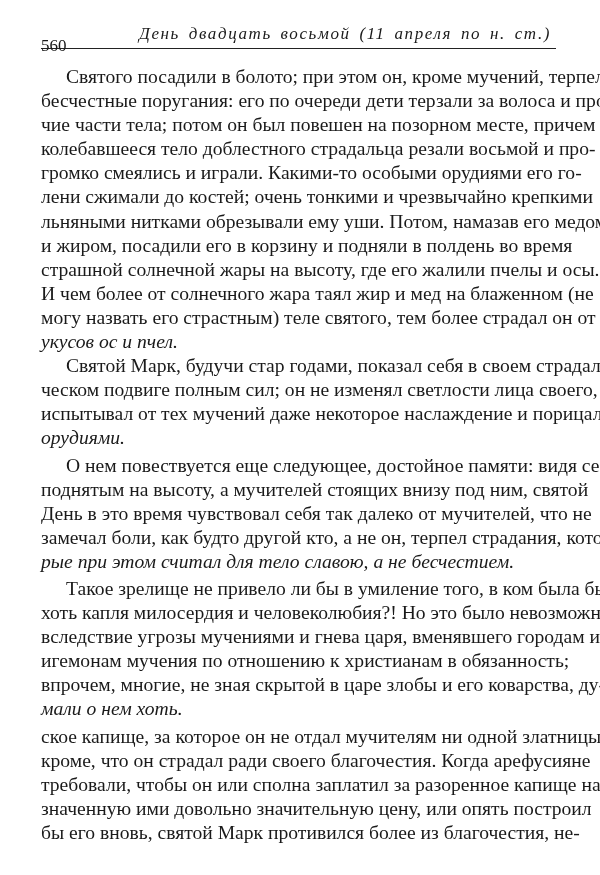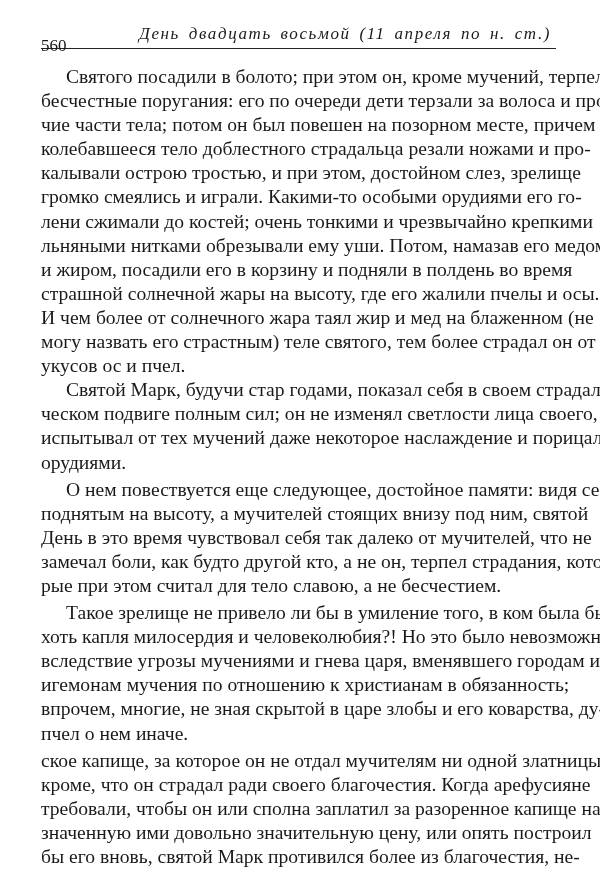--- a/index.html
+++ b/index.html
@@ -3,41 +3,40 @@
 <meta charset="utf-8">
 <style>
   html, body { margin: 0; padding: 0; background: #ffffff; }
   body { width: 600px; height: 875px; position: relative; overflow: hidden; color: #1a1a1a; }
   .page { position: absolute; left: 41px; top: 0; width: 515px; }
   .header { position: absolute; left: 0; top: 24px; width: 515px; height: 24px; border-bottom: 1.5px solid #222; font-family: "Liberation Serif", serif; }
   .page-num { position: absolute; left: 0; top: 12px; font-size: 17px; }
   .running-title { position: absolute; left: 54px; top: 0; font-style: italic; font-size: 17px; letter-spacing: 1.6px; word-spacing: 3px; margin-left: 44px; }
   .body { position: absolute; left: 0; top: 65px; width: 515px; font-family: "Liberation Serif", serif; font-size: 19.6px; line-height: 24.1px; }
   .line { display: block; white-space: nowrap; text-align: justify; text-align-last: justify; height: 24.1px; }
-  .line.last { text-align-last: left; }
+  .line.last { text-align-last: left; font-style: italic; }
   .line.indent { padding-left: 25px; }
   .para-gap { height: 3px; }
 </style>
 </head>
 <body>
 
 <div class="page">
   <div class="header">
     <span class="page-num">560</span>
     <span class="running-title">День двадцать восьмой (11 апреля по н. ст.)</span>
   </div>
 
   <div class="body">
 
     <div>
       <span class="line indent">Святого посадили в болото; при этом он, кроме мучений, терпел</span>
       <span class="line">бесчестные поругания: его по очереди дети терзали за волоса и про-</span>
       <span class="line">чие части тела; потом он был повешен на позорном месте, причем</span>
-      <span class="line">колебавшееся тело доблестного страдальца резали ножами и про-</span>
-      <span class="line">калывали острою тростью, и при этом, достойном слез, зрелище</span>
+      <span class="line">колебавшееся тело доблестного страдальца резали восьмой и про-</span>
       <span class="line">громко смеялись и играли. Какими-то особыми орудиями его го-</span>
       <span class="line">лени сжимали до костей; очень тонкими и чрезвычайно крепкими</span>
       <span class="line">льняными нитками обрезывали ему уши. Потом, намазав его медом</span>
       <span class="line">и жиром, посадили его в корзину и подняли в полдень во время</span>
       <span class="line">страшной солнечной жары на высоту, где его жалили пчелы и осы.</span>
       <span class="line">И чем более от солнечного жара таял жир и мед на блаженном (не</span>
       <span class="line">могу назвать его страстным) теле святого, тем более страдал он от</span>
       <span class="line last">укусов ос и пчел.</span>
     </div>
 
@@ -57,21 +56,21 @@
       <span class="line last">рые при этом считал для тело славою, а не бесчестием.</span>
     </div>
     <div class="para-gap"></div>
 
     <div>
       <span class="line indent">Такое зрелище не привело ли бы в умиление того, в ком была бы</span>
       <span class="line">хоть капля милосердия и человеколюбия?! Но это было невозможно</span>
       <span class="line">вследствие угрозы мучениями и гнева царя, вменявшего городам и</span>
       <span class="line">игемонам мучения по отношению к христианам в обязанность;</span>
       <span class="line">впрочем, многие, не зная скрытой в царе злобы и его коварства, ду-</span>
-      <span class="line last">пчел о нем иначе.</span>
+      <span class="line last">мали о нем хоть.</span>
     </div>
     <div class="para-gap"></div>
 
     <div>
       <span class="line">ское капище, за которое он не отдал мучителям ни одной златницы;</span>
       <span class="line">кроме, что он страдал ради своего благочестия. Когда арефусияне</span>
       <span class="line">требовали, чтобы он или сполна заплатил за разоренное капище на-</span>
       <span class="line">значенную ими довольно значительную цену, или опять построил</span>
       <span class="line">бы его вновь, святой Марк противился более из благочестия, не-</span>
 

